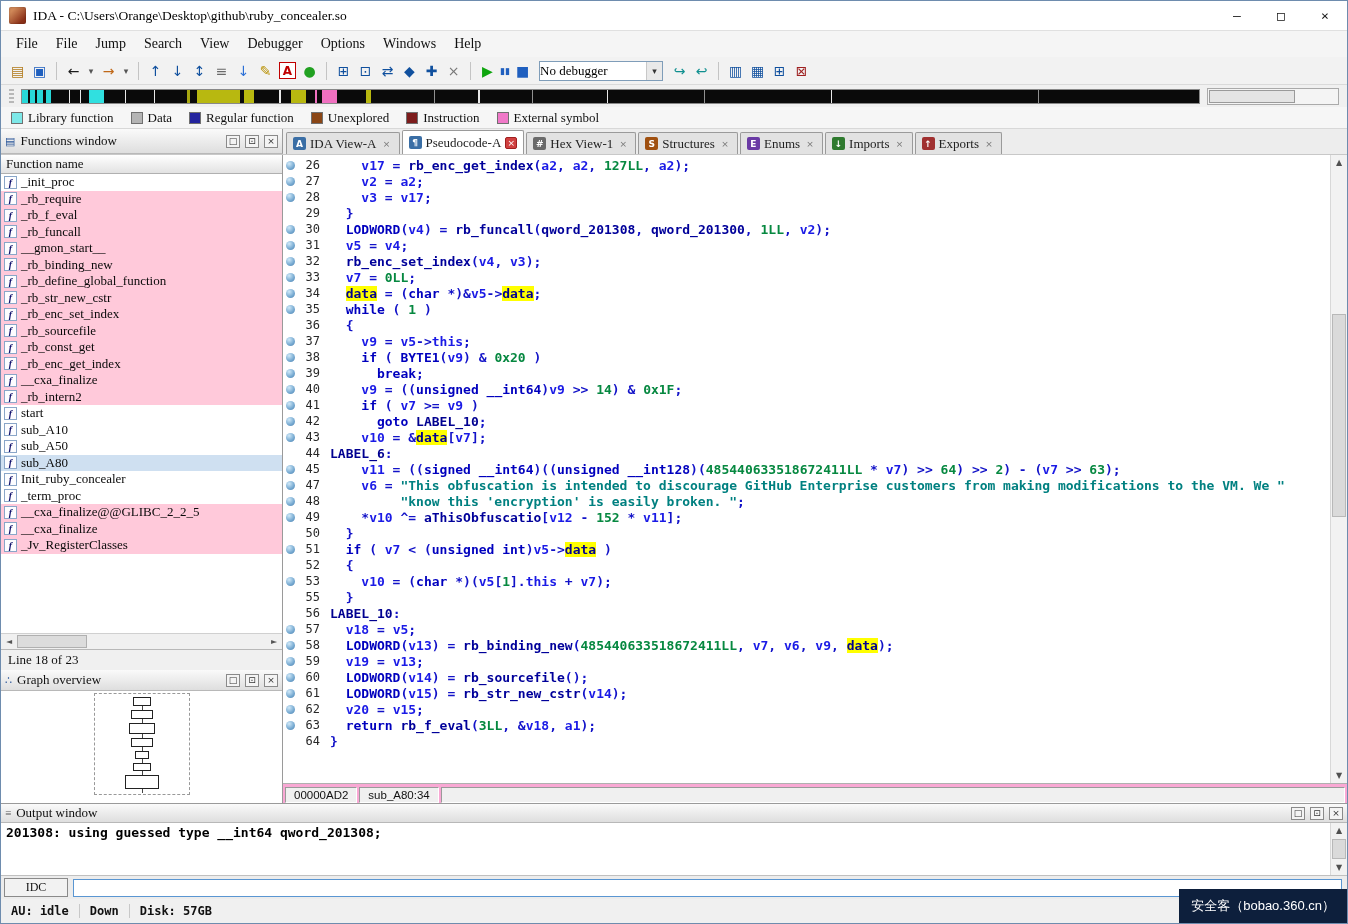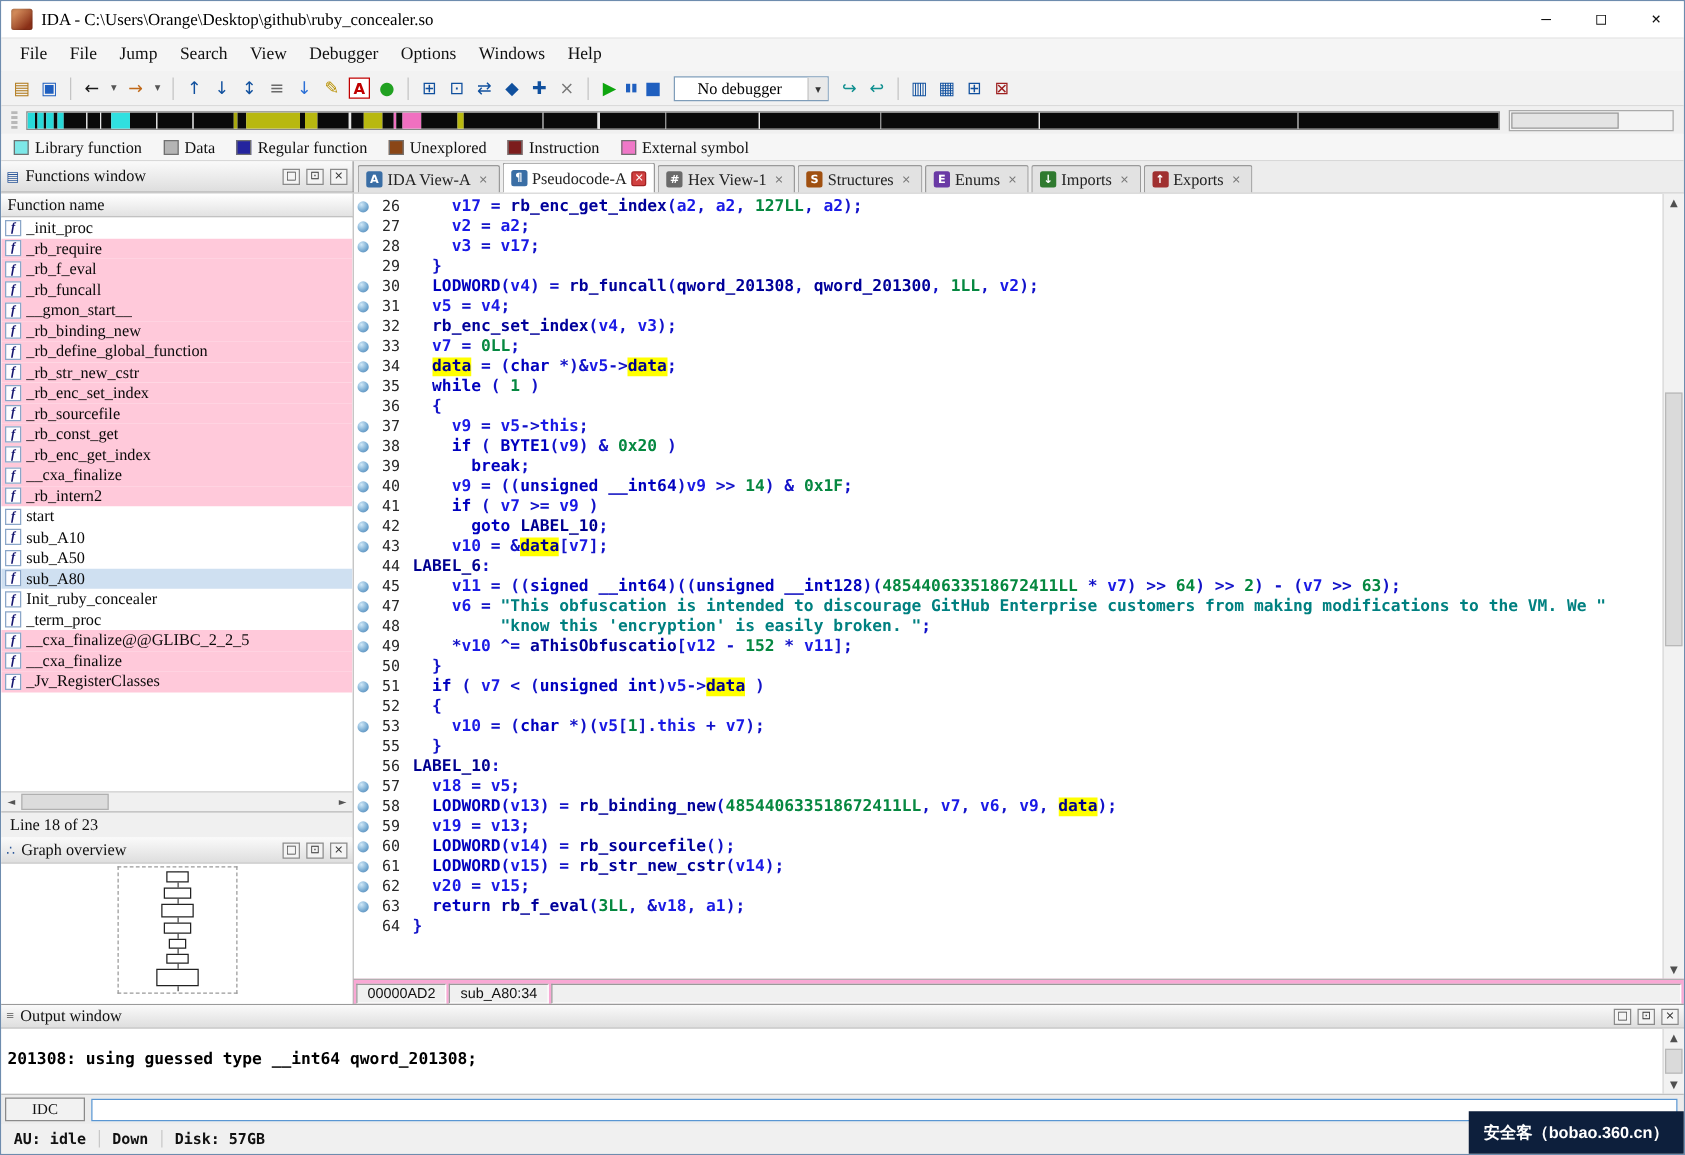--- a/index.html
+++ b/index.html
@@ -17,21 +17,21 @@
 
 .menubar{height:26px;background:#f5f5f5;display:flex;align-items:center;padding-left:6px}
 .menu-item{padding:3px 9px;font-size:14px;color:#101010}
 
 
 .toolbar{height:28px;background:#f2f2f2;border-bottom:1px solid #dadada;display:flex;align-items:center;padding-left:6px;gap:1px}
 .tbtn{min-width:21px;height:21px;display:flex;align-items:center;justify-content:center;font-size:14px;font-family:"DejaVu Sans",sans-serif}
 .tbtn.small{font-size:9px;min-width:12px}
 .tbtn.boxed{border:1px solid #c00000;background:#fff;min-width:17px;height:17px;font-size:12px;font-weight:bold;margin:0 2px}
 .tsep{width:1px;height:18px;background:#c4c4c4;margin:0 5px;display:inline-block}
-.combo{width:124px;height:20px;border:1px solid #7f9db9;background:#fff;display:flex;align-items:center;font-size:13px;padding-left:18px;margin:0 5px}
+.combo{width:124px;height:20px;border:1px solid #7f9db9;background:#fff;display:flex;align-items:center;font-size:13px;padding-left:0;margin:0 5px}
 .combo-arrow{margin-left:auto;width:16px;height:100%;background:#e9e9e9;border-left:1px solid #c8c8c8;display:flex;align-items:center;justify-content:center;font-size:9px;color:#333}
 
 
 .bandrow{height:22px;display:flex;align-items:center;padding:0 8px;gap:7px;background:#f0f0f0}
 .grip{width:5px;height:14px;background:repeating-linear-gradient(to bottom,#b8b8b8 0 2px,#f0f0f0 2px 4px)}
 .navband{flex:1;height:15px;display:flex;overflow:hidden;border:1px solid #888}
 .navband>div{height:100%}
 .band-scroll{width:132px;height:17px;border:1px solid #aaa;background:#f4f4f4;display:flex;align-items:center}
 .band-thumb{width:86px;height:13px;background:#e4e4e4;border:1px solid #9a9a9a;margin-left:1px}
 
@@ -96,30 +96,30 @@
 .vs-track{flex:1;position:relative}
 .vs-thumb{position:absolute;left:1px;right:1px;top:24%;height:34%;background:#dadada;border:1px solid #b8b8b8}
 .code-status{height:20px;background:#f9a8d4;border-top:1px solid #b0b0b0;display:flex;align-items:flex-end;font-family:Liberation Sans, sans-serif;font-size:11.5px;color:#111}
 .cs-cell{border:1px solid;border-color:#9a9a9a #fff #fff #9a9a9a;background:#f0f0f0;padding:1px 8px;height:16px;display:flex;align-items:center;margin-left:2px;white-space:nowrap}
 .cs-fill{flex:1;margin-right:2px}
 
 
 .output{height:96px;display:flex;flex-direction:column;border-top:1px solid #9a9a9a}
 .out-header{height:19px}
 .out-body{flex:1;display:flex;background:#fff;min-height:0}
-.out-text{flex:1;font-family:"DejaVu Sans Mono",monospace;font-weight:bold;font-size:13px;color:#000;padding:17px 5px;white-space:pre}
+.out-text{flex:1;font-family:"DejaVu Sans Mono",monospace;font-weight:bold;font-size:13px;color:#000;padding:2px 5px;white-space:pre}
 .idc-row{height:24px;background:#ececec;border-top:1px solid #c0c0c0;display:flex;align-items:center}
 .idc-btn{width:64px;text-align:center;margin:2px 2px 2px 3px;background:#f2f2f2;border:1px solid #8a8a8a;font-size:12px;padding:1px 0;color:#111}
 .idc-input{flex:1;height:18px;margin:2px 5px 2px 3px;border:1px solid #5a96d2;font-family:"DejaVu Sans Mono",monospace;font-size:12px;padding:0 3px;outline:none}
 
 
 .statusbar{height:24px;background:#f0f0f0;display:flex;align-items:center;font-family:"DejaVu Sans Mono",monospace;font-weight:bold;font-size:12px;color:#111;position:relative}
 .sb-cell{padding:0 10px;white-space:nowrap}
 .sb-sep{width:1px;height:14px;background:#c8c8c8}
-.watermark{position:absolute;right:0;bottom:0;height:26px;display:flex;align-items:center;padding:17px 12px;background:#0d1f3c;color:#fff;font-family:"Liberation Sans",sans-serif;font-weight:bold;font-size:13px}
+.watermark{position:absolute;right:0;bottom:0;height:26px;display:flex;align-items:center;padding:17px 12px;background:#0d1f3c;color:#fff;font-family:"Liberation Sans",sans-serif;font-weight:normal;font-size:13px}
 </style>
 </head>
 <body>
 
 <div class="win">
 
   <div class="titlebar">
     <span class="app-icon"></span>
     <span class="title">IDA - C:\Users\Orange\Desktop\github\ruby_concealer.so</span>
     <span class="win-btns">

